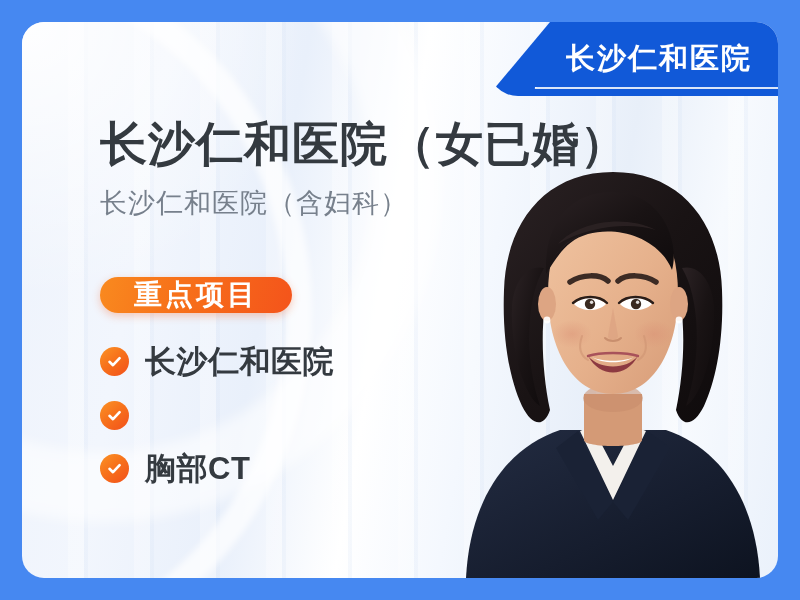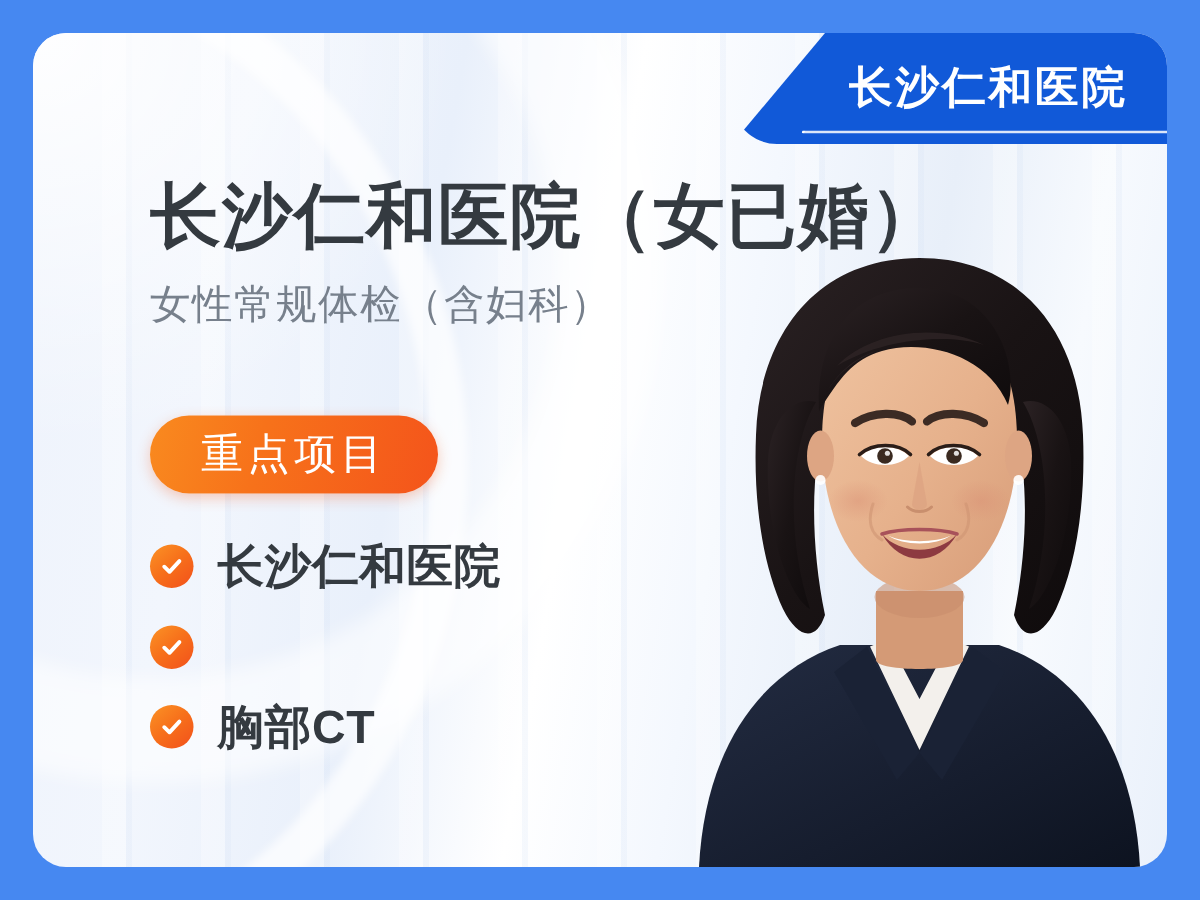--- a/index.html
+++ b/index.html
@@ -147,27 +147,27 @@
     letter-spacing: 1px;
     white-space: nowrap;
   }
 
   
   #highlight-pill {
     display: inline-flex;
     align-items: center;
     justify-content: center;
     margin-top: 56px;
-    height: 52px;
+    height: 36px;
     padding: 0 34px;
     border-radius: 26px;
     background: linear-gradient(105deg, #f98a1f 0%, #f7721a 38%, #f4541b 100%);
     color: #ffffff;
     font-size: 28px;
-    font-weight: normal;
+    font-weight: bold;
     letter-spacing: 3px;
     box-shadow: 0 3px 9px rgba(244,90,27,0.30);
   }
 
   
   #feature-list {
     margin-top: 28px;
     list-style: none;
   }
   .feature-item {
@@ -298,21 +298,21 @@
 
     <div id="hospital-badge">
       <span>长沙仁和医院</span>
       <span class="badge-rule"></span>
     </div>
 
     <div id="content">
 
       <div id="main-title">长沙仁和医院（女已婚）</div>
 
-      <div id="subtitle">女性常规体检（含妇科）</div>
+      <div id="subtitle">长沙仁和医院（含妇科）</div>
 
       <div id="highlight-pill">重点项目</div>
 
       <ul id="feature-list">
 
         <li class="feature-item">
           <span class="check-icon">
             <svg width="17" height="17" viewBox="0 0 17 17">
               <path d="M3.5 8.8 L7 12.2 L13.6 5.1" stroke="#ffffff" stroke-width="2.6" fill="none" stroke-linecap="round" stroke-linejoin="round"></path>
             </svg>

